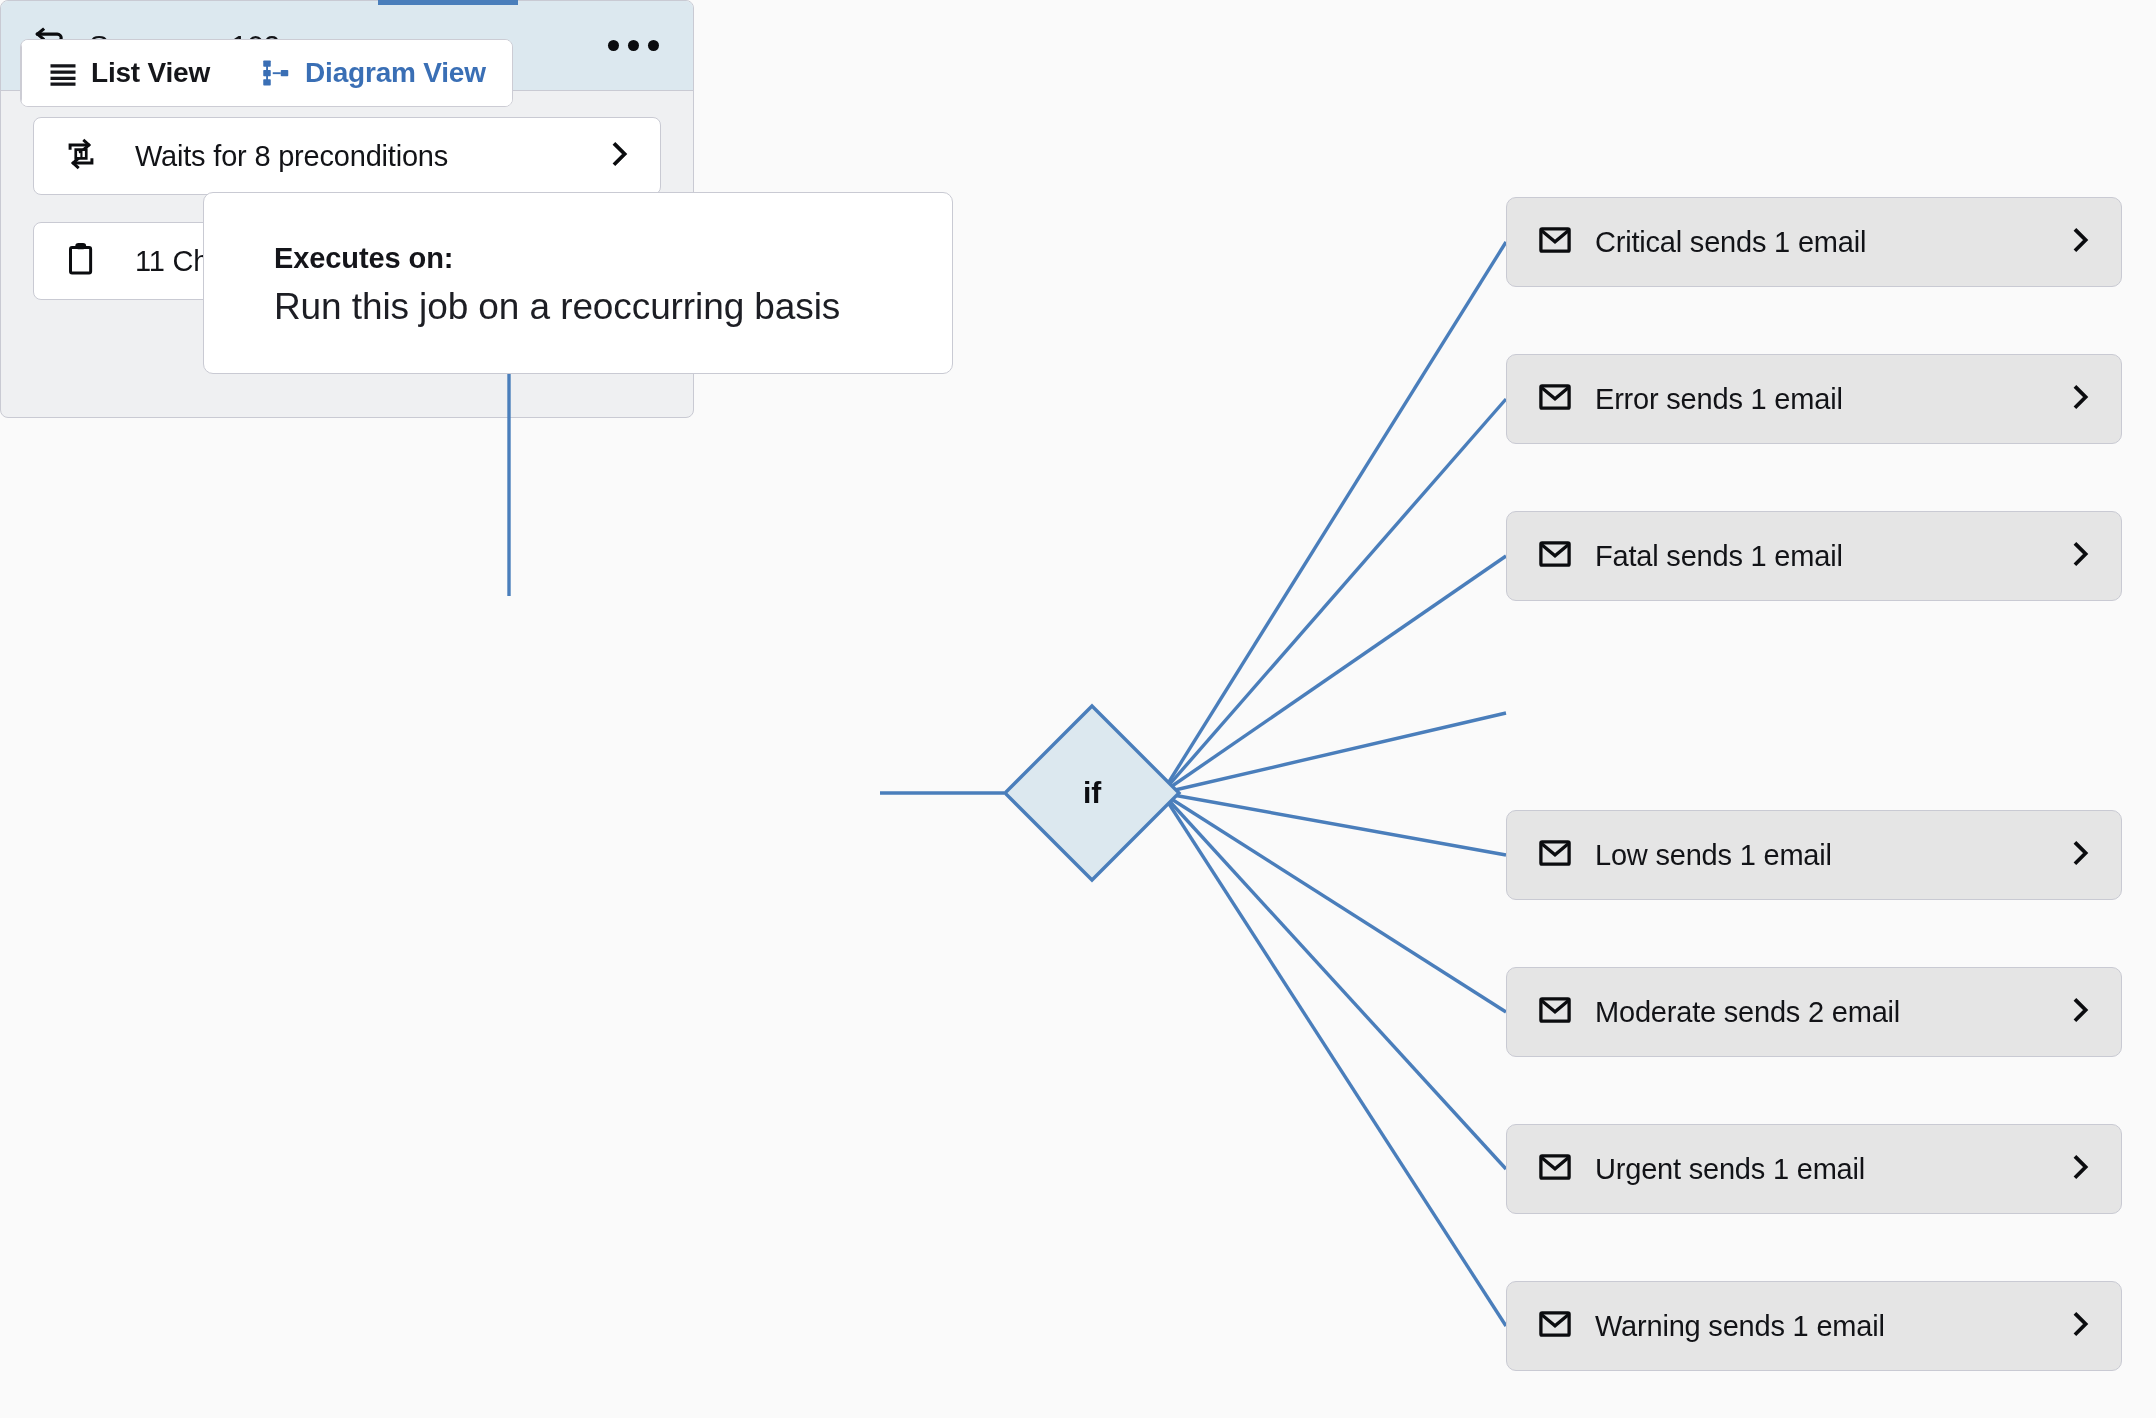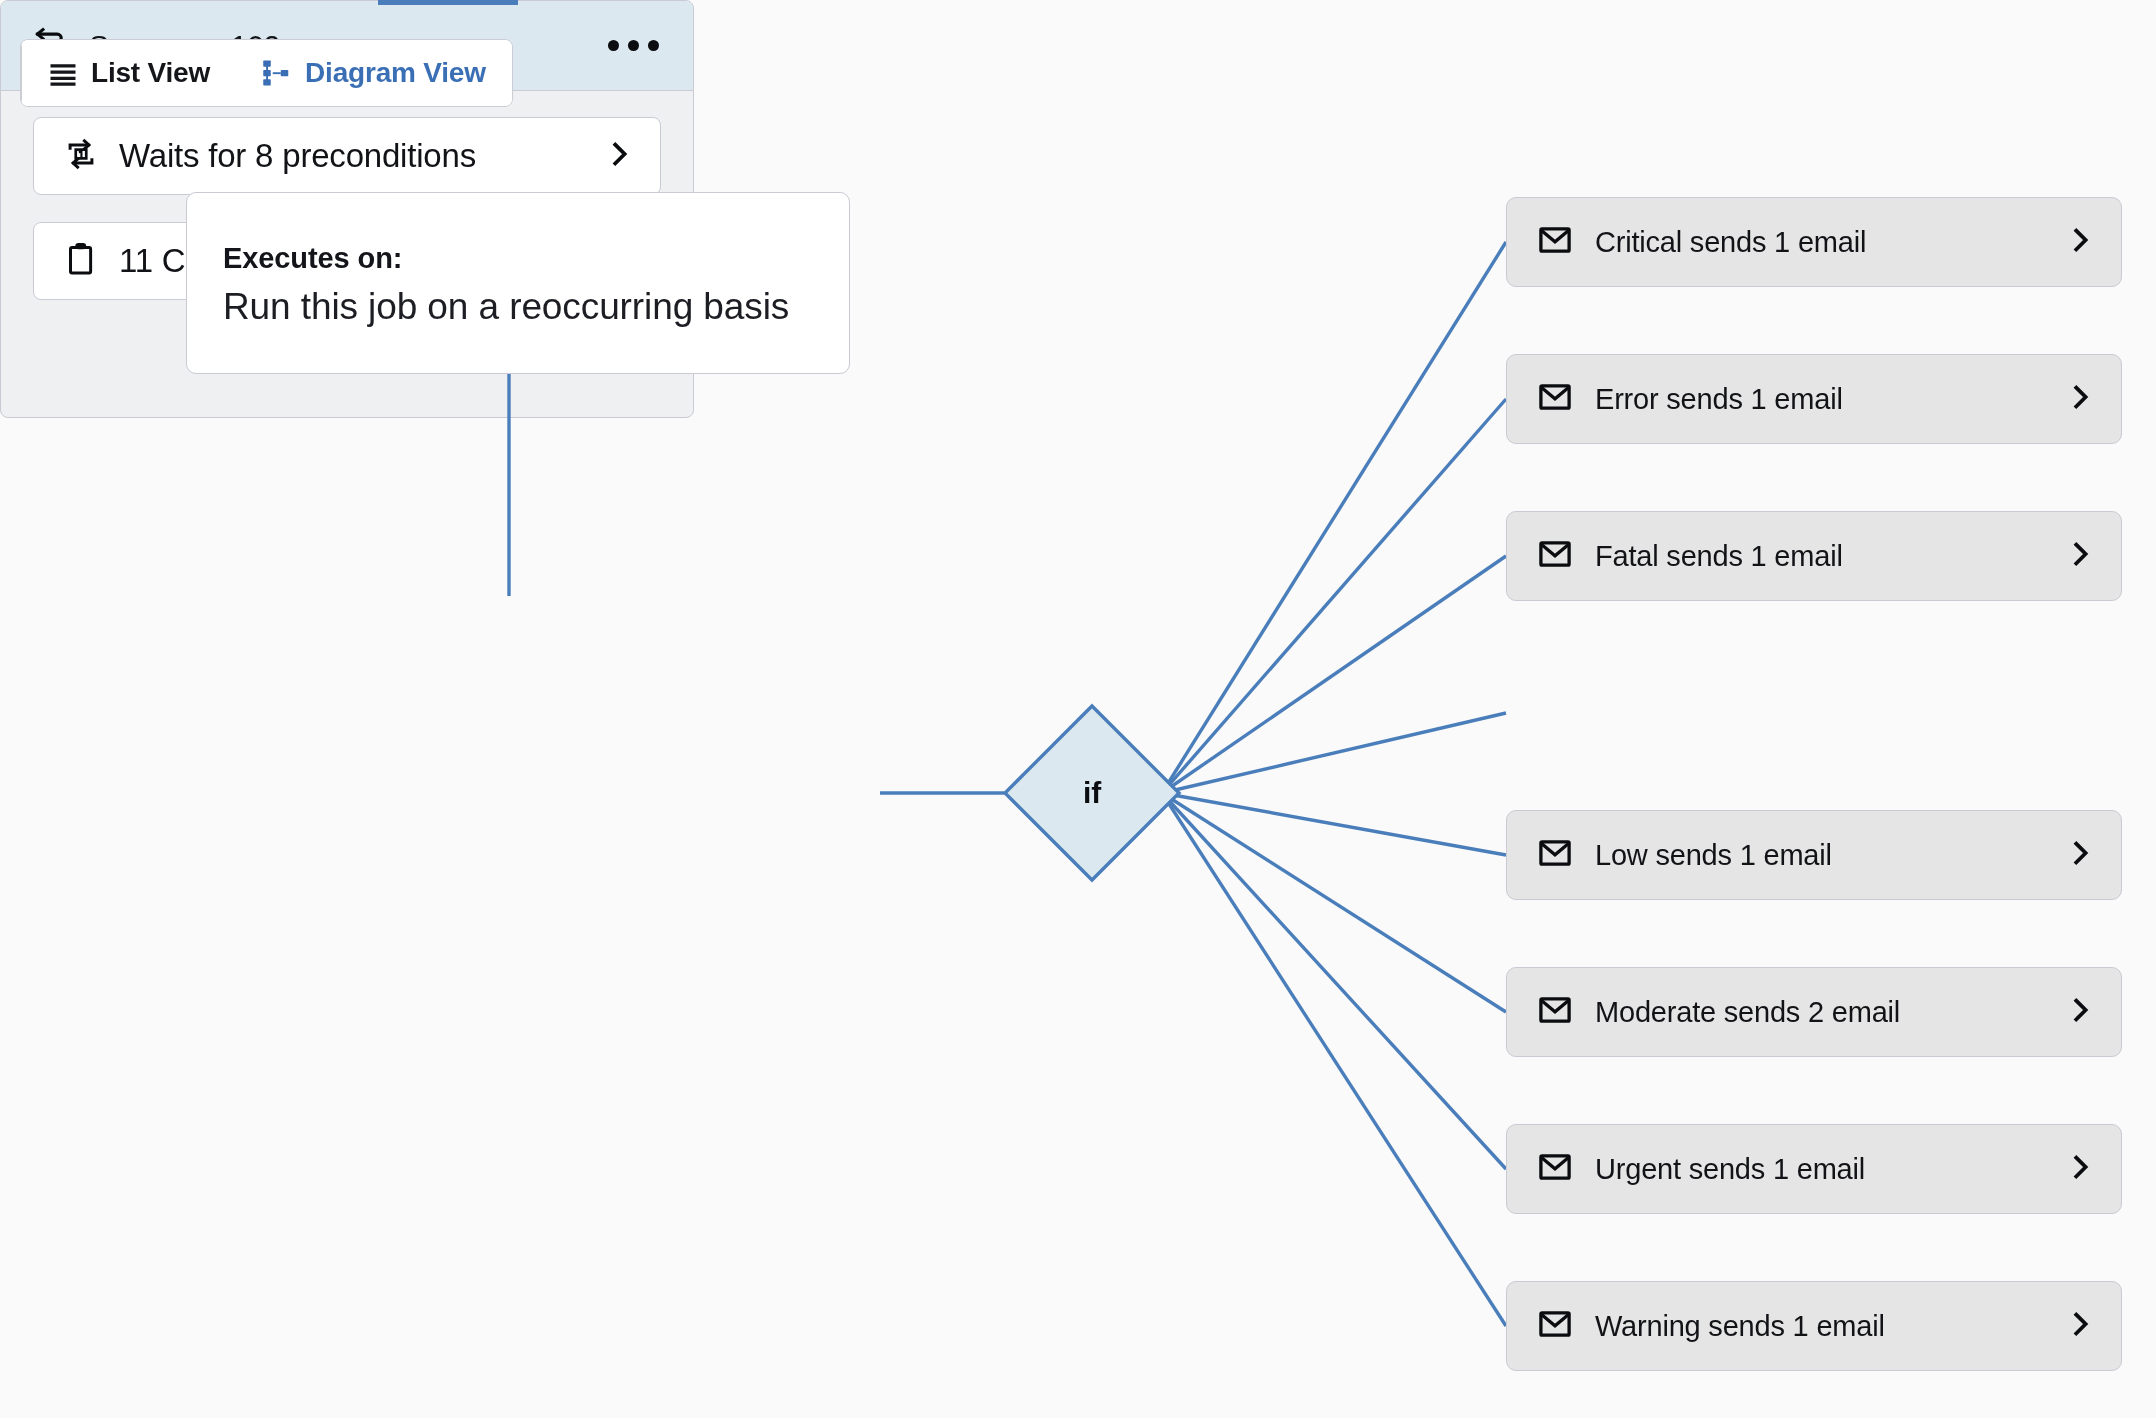--- a/index.html
+++ b/index.html
@@ -66,25 +66,25 @@
   .card {
     position: absolute;
     background: #ffffff;
     border: 1px solid #c9cad3;
     border-radius: 10px;
     box-sizing: border-box;
   }
 
   
   .exec-node {
-    left: 186px;
+    left: 203px;
     top: 192px;
-    width: 664px;
+    width: 750px;
     height: 182px;
-    padding: 46px 0 0 36px;
+    padding: 46px 0 0 70px;
     box-sizing: border-box;
   }
   .exec-title {
     font-size: 29px;
     font-weight: 700;
     color: #14151a;
     line-height: 1.35;
     letter-spacing: -0.1px;
   }
   .exec-sub {
@@ -146,25 +146,25 @@
     background: #ffffff;
     border: 1px solid #c9cad3;
     border-radius: 8px;
     height: 78px;
     padding: 0 26px 0 30px;
     box-sizing: border-box;
     margin-bottom: 27px;
     cursor: pointer;
   }
   .task-label {
-    font-size: 33px;
+    font-size: 29px;
     font-weight: 400;
     color: #121317;
     letter-spacing: -0.2px;
-    margin-left: 21px;
+    margin-left: 37px;
     flex: 1;
     white-space: nowrap;
   }
 
   
   .if-node {
     position: absolute;
     left: 1002px;
     top: 703px;
     width: 180px;

